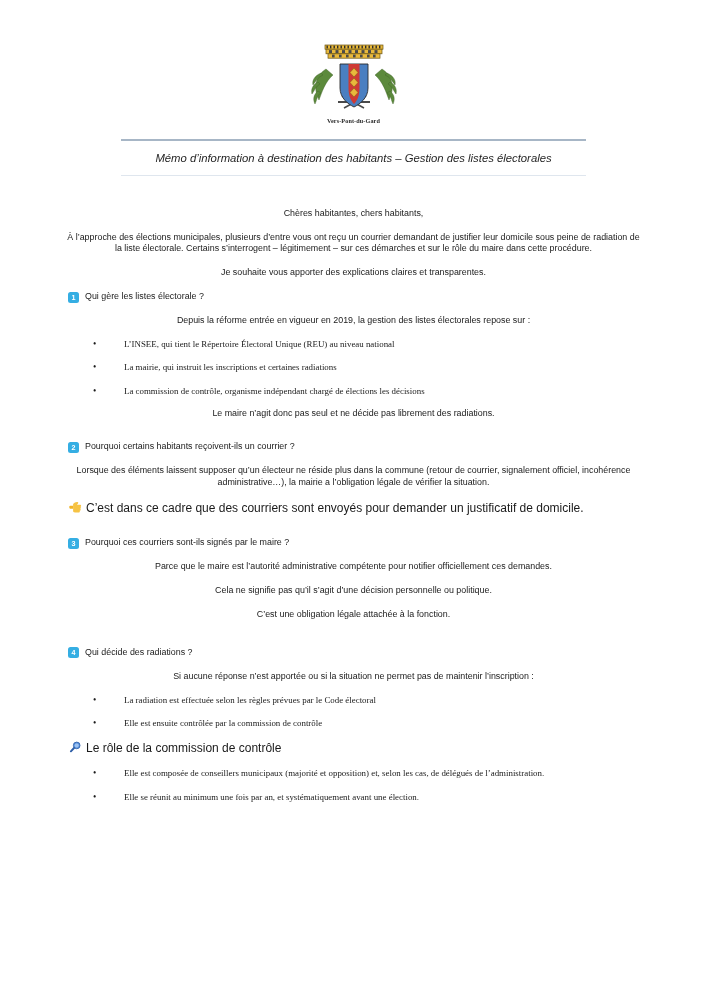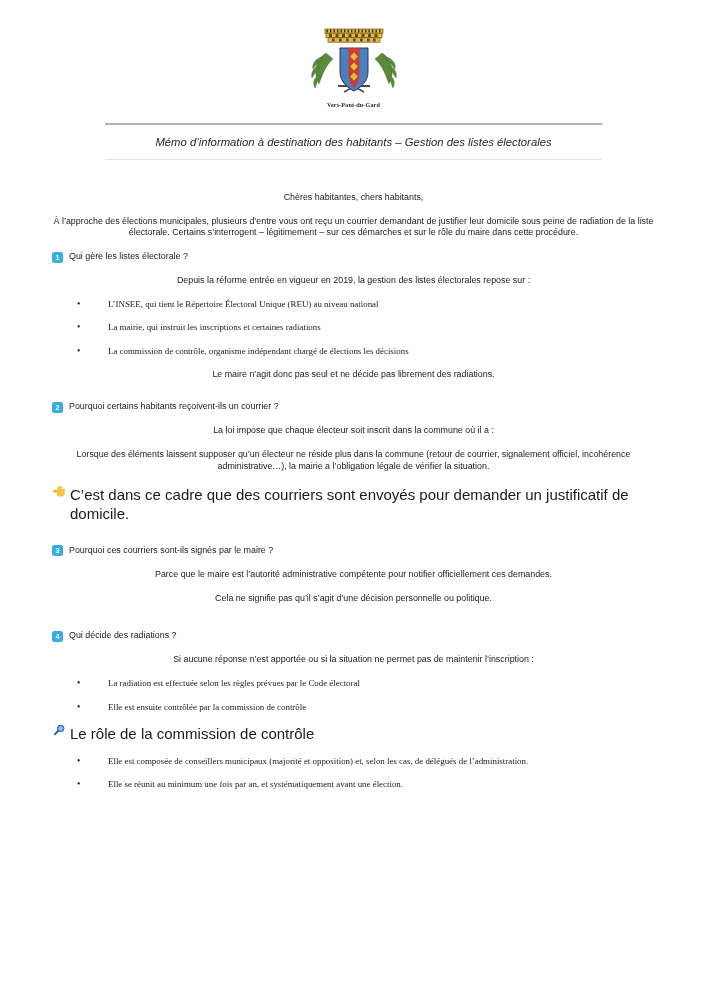--- a/index.html
+++ b/index.html
@@ -12,21 +12,21 @@
     height: 1000px;
     font-family: "Liberation Sans", sans-serif;
     color: #1a1a1a;
     overflow: hidden;
   }
   .page {
     position: relative;
     width: 707px;
     height: 964px;
     box-sizing: border-box;
-    padding: 0;
+    padding: 16px;
   }
 
   
   .crest-wrap {
     width: 100%;
     text-align: center;
     padding-top: 22px;
   }
   .crest {
     display: inline-block;
@@ -143,21 +143,21 @@
   }
   .emoji-row .glyph {
     flex: 0 0 auto;
     width: 13px;
     height: 12px;
     margin-right: 4px;
     margin-top: 0px;
   }
   .emoji-row .glyph svg { display: block; }
   .emoji-row .etext {
-    font-size: 15px;
+    font-size: 12px;
     line-height: 1.3;
   }
 
   .spacer-lg { height: 14px; }
   .spacer-md { height: 9px; }
 </style>
 </head>
 <body>
 
 <div class="page">
@@ -243,60 +243,61 @@
   <div class="title-band">
     <div class="rule-top"></div>
     <div class="doc-title">Mémo d’information à destination des habitants – Gestion des listes électorales</div>
     <div class="rule-bottom"></div>
   </div>
 
   <div class="body-area">
 
     <p class="para">Chères habitantes, chers habitants,</p>
     <p class="para">À l’approche des élections municipales, plusieurs d’entre vous ont reçu un courrier demandant de justifier leur domicile sous peine de radiation de la liste électorale. Certains s’interrogent – légitimement – sur ces démarches et sur le rôle du maire dans cette procédure.</p>
+    <p class="para">Je souhaite vous apporter des explications claires et transparentes.</p>
 
     <div class="qhead">
       <span class="badge">1</span>
       <span class="qtext">Qui gère les listes électorale ?</span>
     </div>
     <p class="para">Depuis la réforme entrée en vigueur en 2019, la gestion des listes électorales repose sur :</p>
     <ul class="blist">
       <li>L’INSEE, qui tient le Répertoire Électoral Unique (REU) au niveau national</li>
       <li>La mairie, qui instruit les inscriptions et certaines radiations</li>
       <li>La commission de contrôle, organisme indépendant chargé de élections les décisions</li>
     </ul>
     <p class="para afterlist">Le maire n’agit donc pas seul et ne décide pas librement des radiations.</p>
 
     <div class="spacer-md"></div>
 
     <div class="qhead">
       <span class="badge">2</span>
       <span class="qtext">Pourquoi certains habitants reçoivent-ils un courrier ?</span>
     </div>
-    <p class="para">La loi impose que chaque électeur soit inscrit dans la commune où il a :</p>
     <p class="para afterlist">Lorsque des éléments laissent supposer qu’un électeur ne réside plus dans la commune (retour de courrier, signalement officiel, incohérence administrative…), la mairie a l’obligation légale de vérifier la situation.</p>
 
     <div class="emoji-row">
       <span class="glyph">
         <svg viewBox="0 0 14 13" width="13" height="12" xmlns="http://www.w3.org/2000/svg" aria-hidden="true">
           <path d="M1.2 5.1 h3.4 v3.2 h-3.4 a0.9 0.9 0 0 1 -0.9 -0.9 v-1.4 a0.9 0.9 0 0 1 0.9 -0.9 z" fill="#f0b429"></path>
           <path d="M4.4 3.3 c1.3 -1.6 3.1 -2.4 4.6 -2.2 c1 0.1 1.3 0.9 0.7 1.6 c-0.4 0.5 -0.9 0.9 -1.2 1.4 h3.1 c0.9 0 1.5 0.5 1.5 1.2 c0 0.5 -0.3 0.9 -0.8 1.1 c0.4 0.2 0.6 0.5 0.6 1 c0 0.5 -0.3 0.9 -0.8 1.1 c0.3 0.2 0.5 0.5 0.5 0.9 c0 0.6 -0.5 1.1 -1.2 1.2 c0.2 0.2 0.3 0.4 0.3 0.7 c0 0.7 -0.6 1.2 -1.5 1.2 h-3.5 c-1.1 0 -1.9 -0.4 -2.3 -1 z" fill="#f6c344"></path>
         </svg>
       </span>
       <span class="etext">C’est dans ce cadre que des courriers sont envoyés pour demander un justificatif de domicile.</span>
     </div>
 
     <div class="spacer-md"></div>
 
     <div class="qhead">
       <span class="badge">3</span>
       <span class="qtext">Pourquoi ces courriers sont-ils signés par le maire ?</span>
     </div>
     <p class="para">Parce que le maire est l’autorité administrative compétente pour notifier officiellement ces demandes.</p>
     <p class="para">Cela ne signifie pas qu’il s’agit d’une décision personnelle ou politique.</p>
+    <p class="para">C’est une obligation légale attachée à la fonction.</p>
 
     <div class="spacer-lg"></div>
 
     <div class="qhead">
       <span class="badge">4</span>
       <span class="qtext">Qui décide des radiations ?</span>
     </div>
     <p class="para">Si aucune réponse n’est apportée ou si la situation ne permet pas de maintenir l’inscription :</p>
     <ul class="blist">
       <li>La radiation est effectuée selon les règles prévues par le Code électoral</li>

